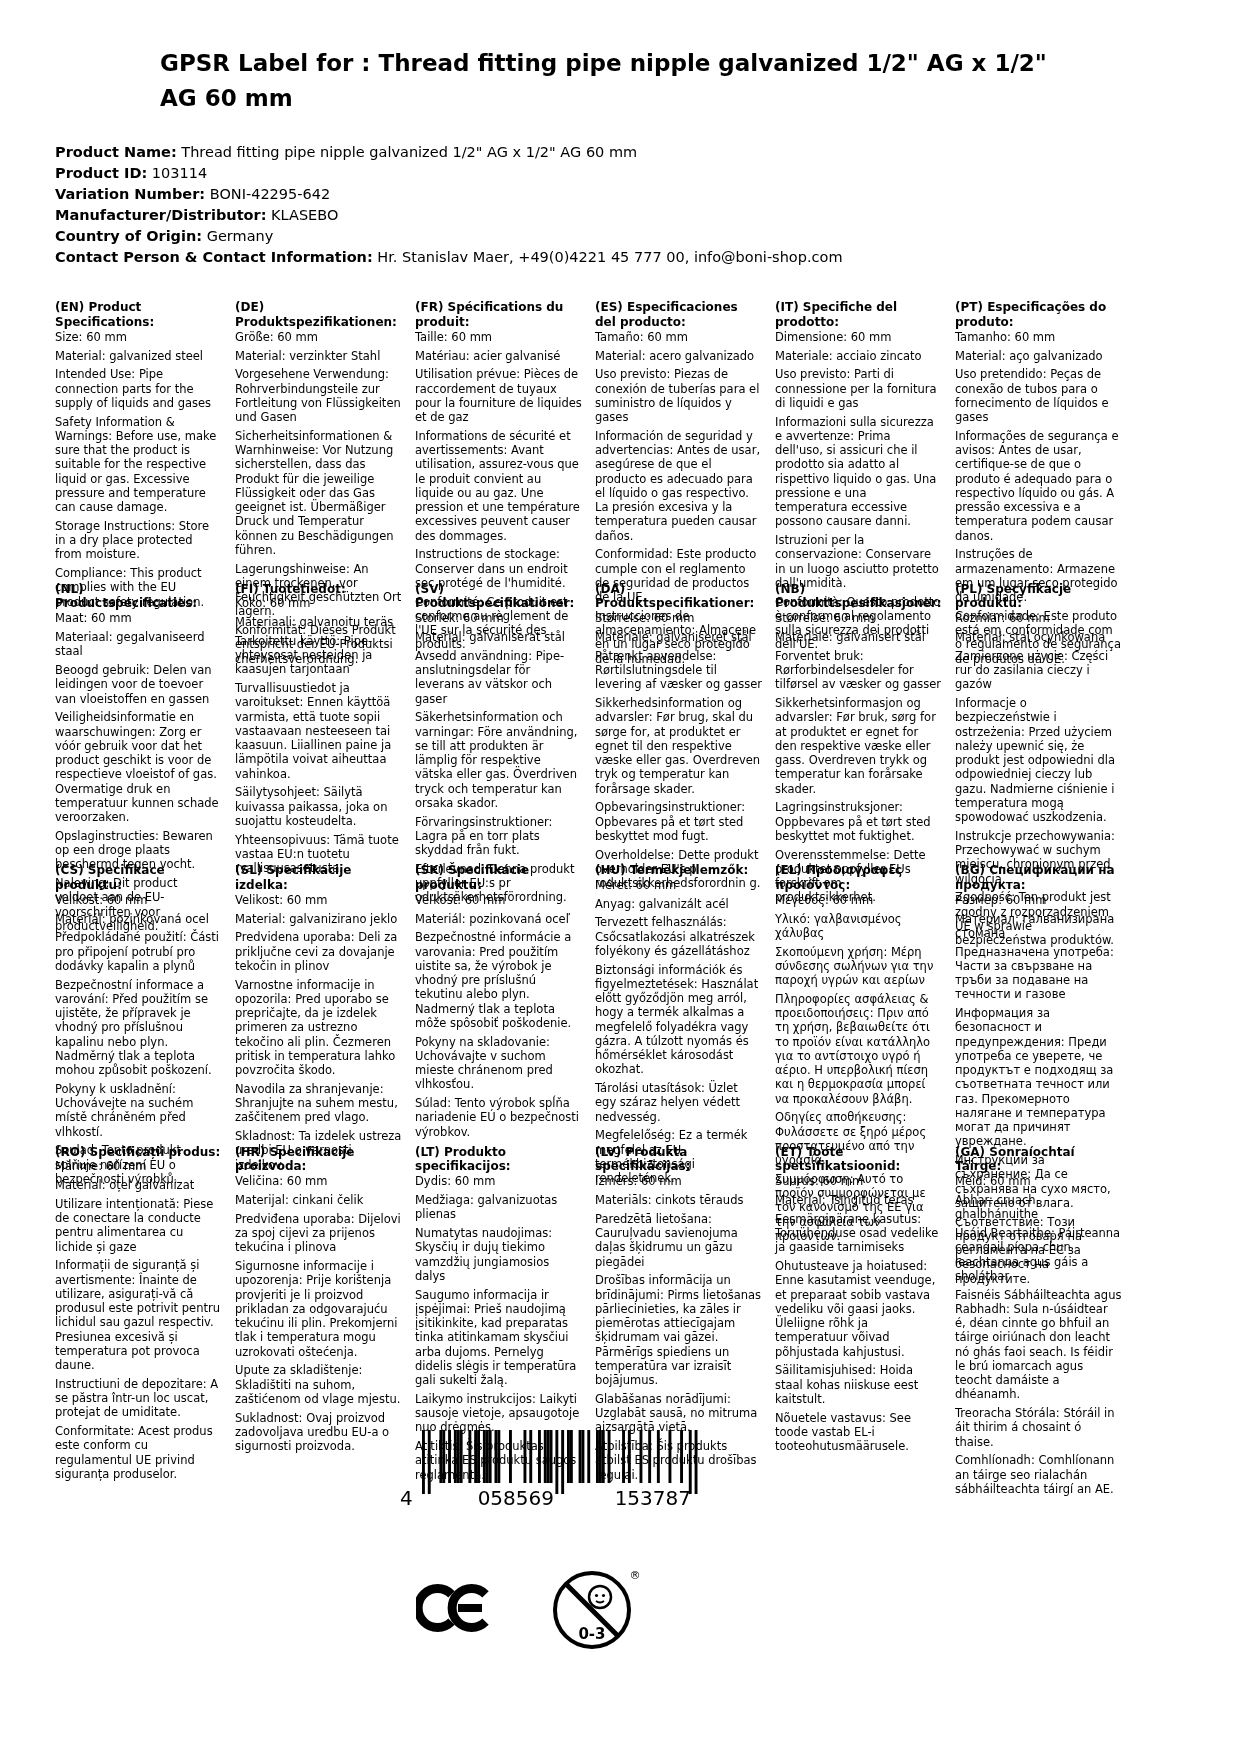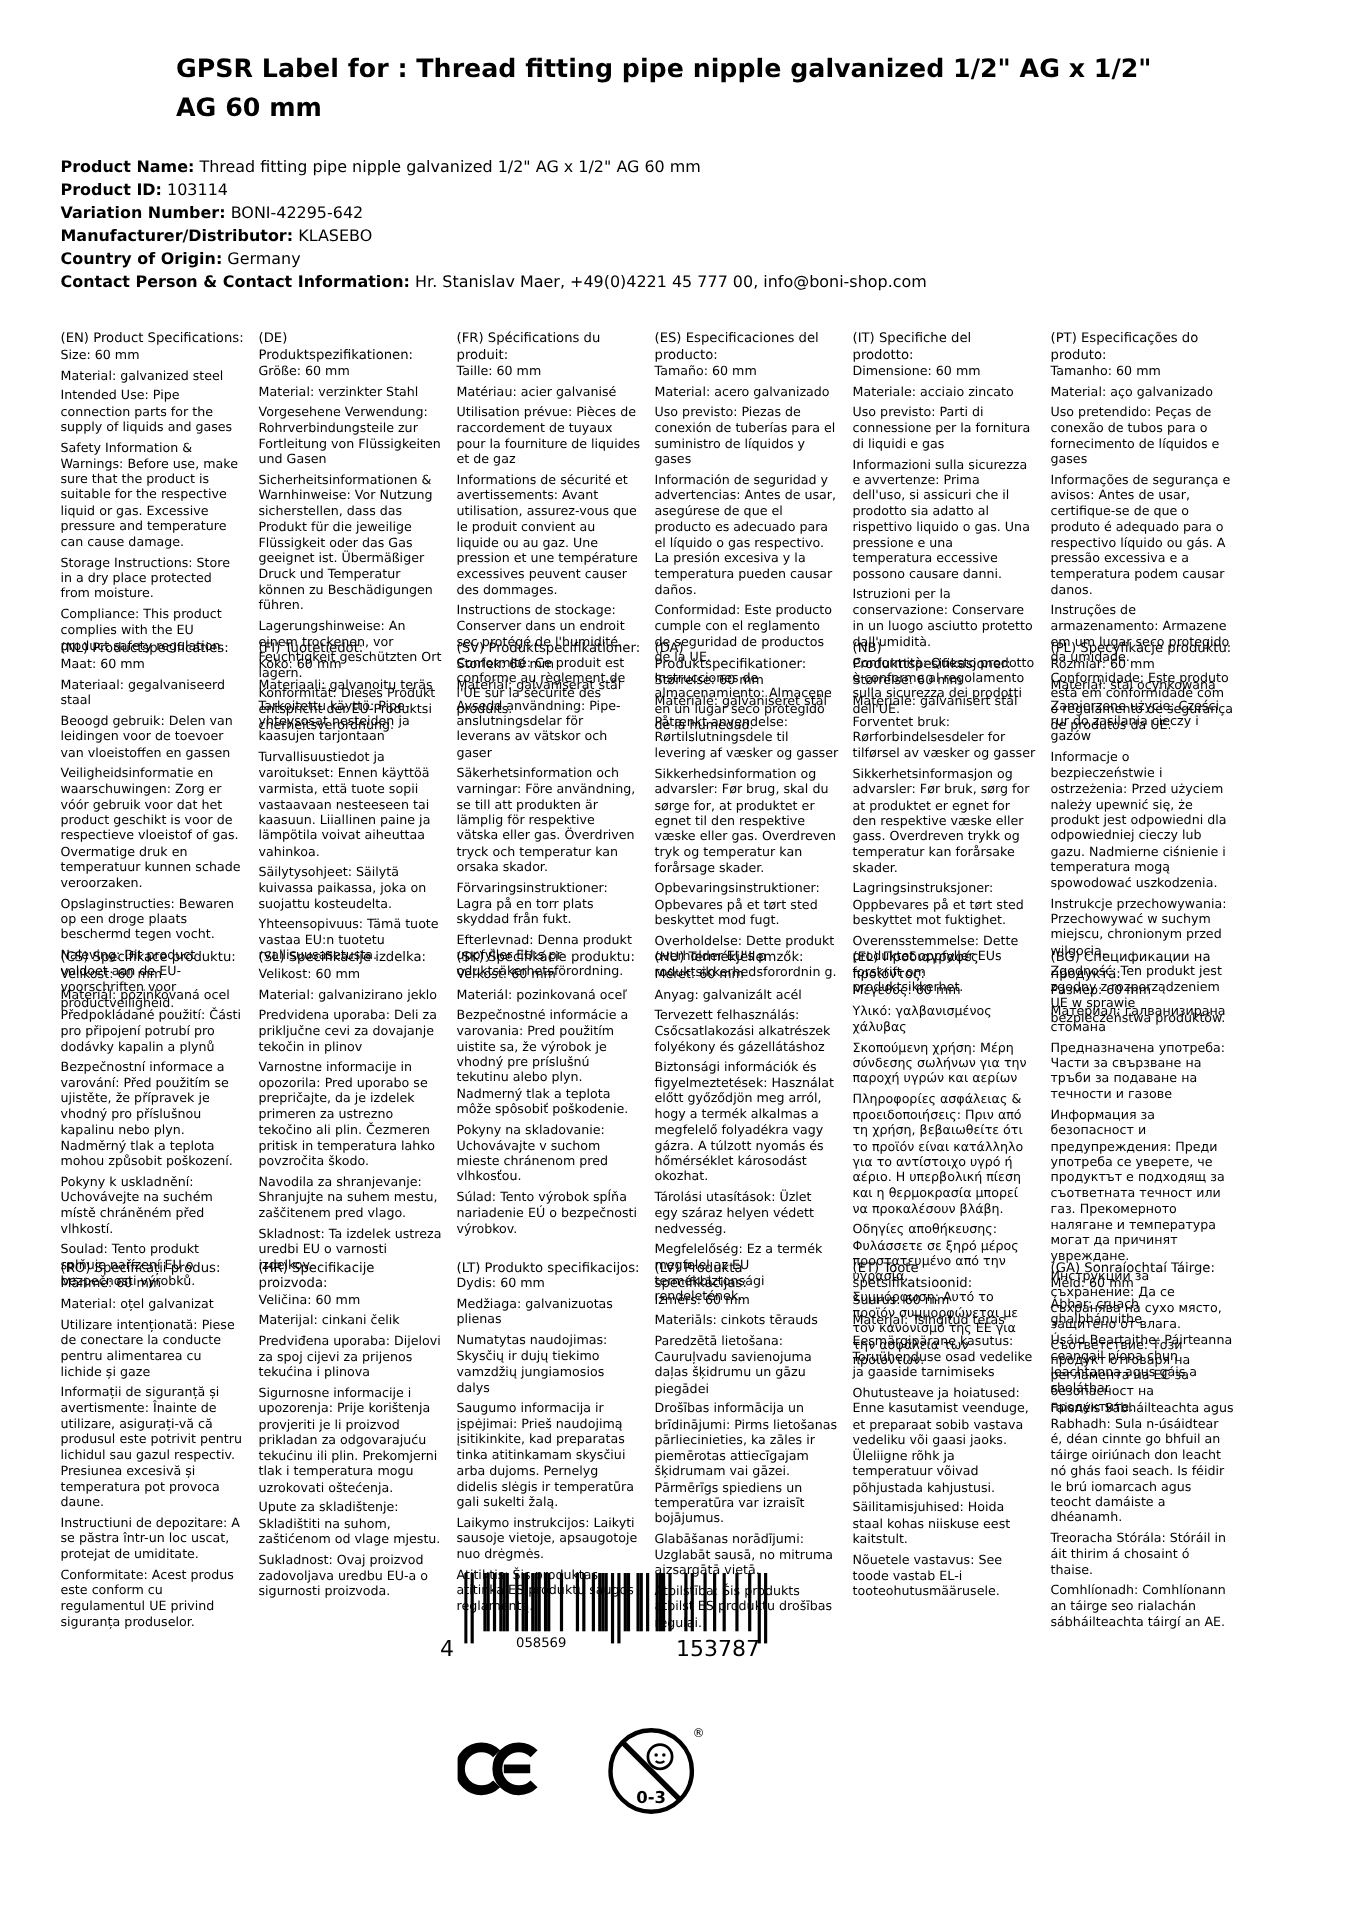--- a/index.html
+++ b/index.html
@@ -5,26 +5,26 @@
   html,body{margin:0;padding:0}
   body{width:1241px;height:1754px;background:#fff;color:#000;
        font-family:"DejaVu Sans",sans-serif;position:relative;overflow:hidden}
   .title{position:absolute;top:46px;left:160px;width:920px;
          font-size:23px;font-weight:bold;line-height:1.5}
   .pinfo{position:absolute;top:142px;left:55px;width:1140px;font-size:14.5px;line-height:21px}
   .pi-label{font-weight:bold}
   .grid{position:absolute;top:300px;left:55px;display:grid;
         grid-template-columns:repeat(6,180px);grid-auto-rows:281.5px}
   .spec{width:167px;font-size:11.5px;line-height:1.24}
-  .spec-h{font-weight:normal;font-size:12px;margin:0}
+  .spec-h{font-weight:bold;font-size:12px;margin:0}
   .spec-body p{margin:0}
   .spec-body p + p{margin-top:4.5px}
   .barcode{position:absolute;left:400px;top:1430px;width:320px;height:110px}
   .bc-first{position:absolute;left:0px;top:56px;font-size:20px}
-  .bc-left{position:absolute;left:30px;top:56px;width:124px;text-align:center;font-size:12px}
+  .bc-left{position:absolute;left:30px;top:56px;width:124px;text-align:right;font-size:20px}
   .bc-right{position:absolute;left:167px;top:56px;width:124px;text-align:right;font-size:20px}
   #barcode-svg{position:absolute;left:22px;top:0}
   .ce{position:absolute;left:416px;top:1582px}
   .age{position:absolute;left:551px;top:1565px}
 </style>
 </head>
 <body>
 
 <div class="title">GPSR Label for : Thread fitting pipe nipple galvanized 1/2" AG x 1/2" AG 60 mm</div>
 

